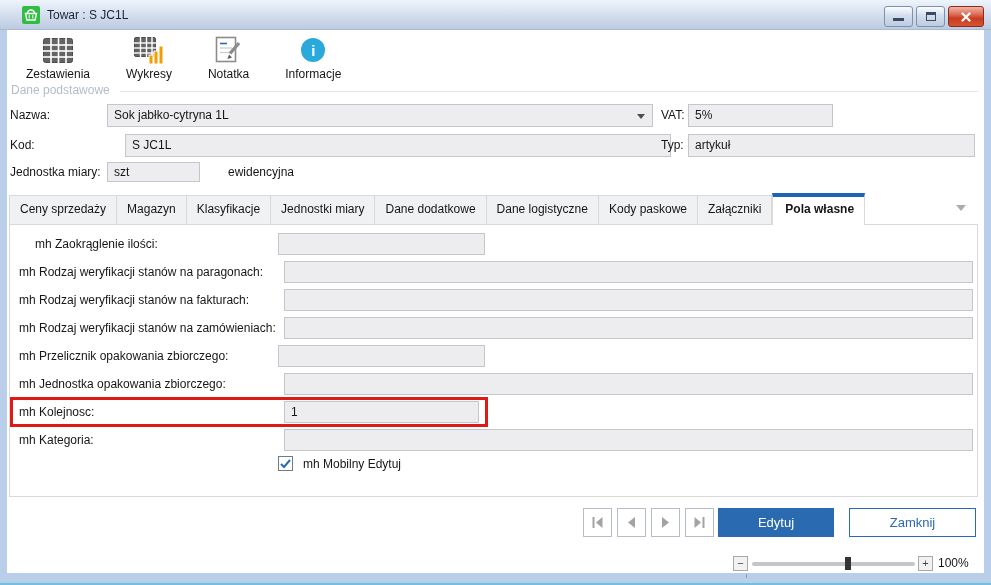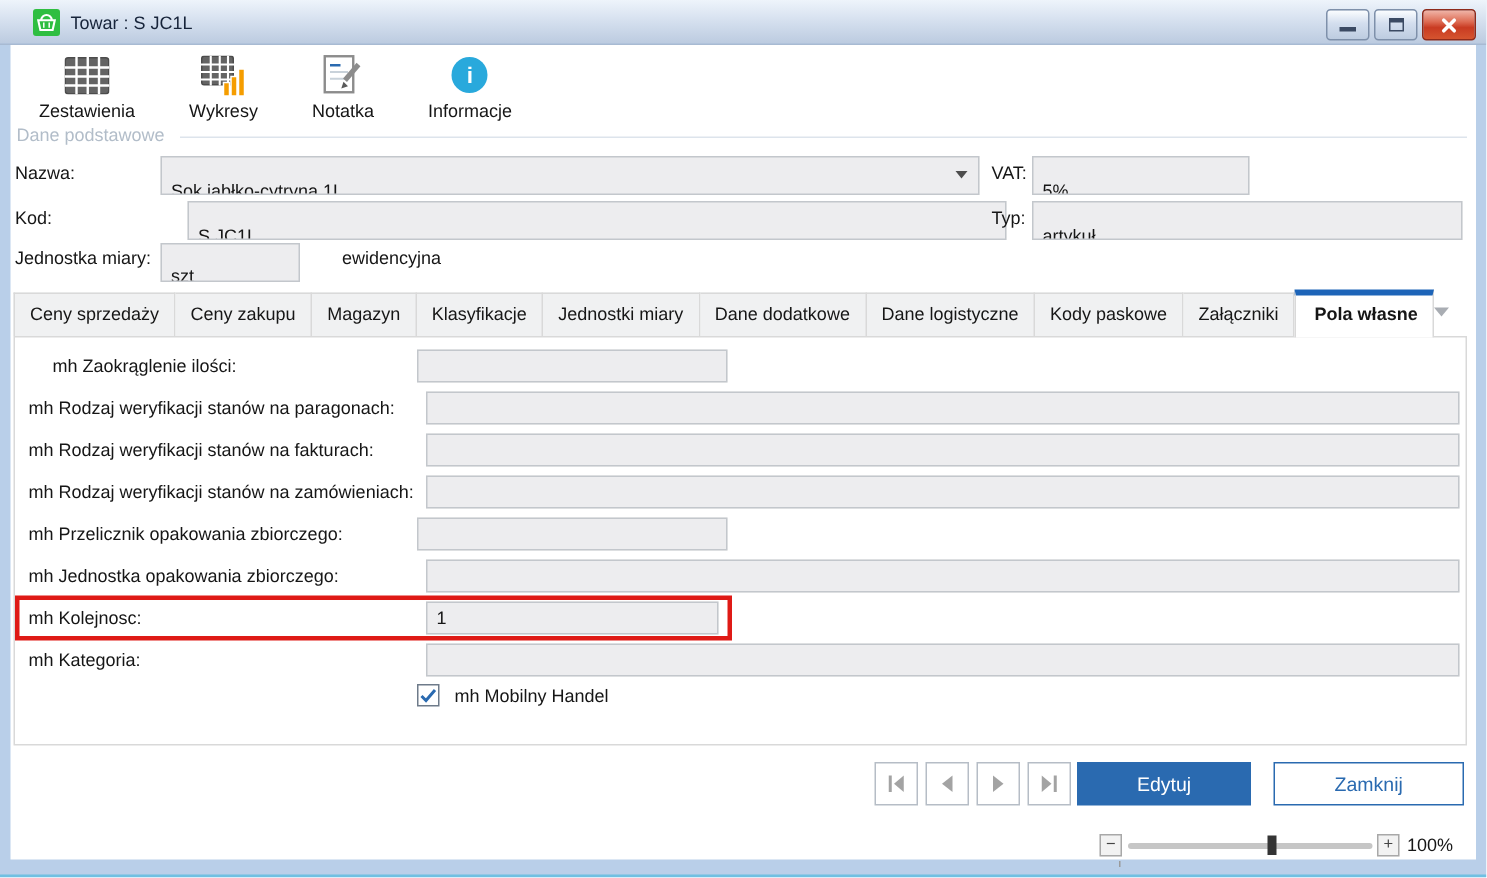--- a/index.html
+++ b/index.html
@@ -31,21 +31,21 @@
   .tool-item .tlabel { font-size:12px; color:#161616; margin-top:1px; white-space:nowrap; }
   .info-circle { width:24px; height:24px; border-radius:50%; background:#29a9dc; color:#fff; font-weight:bold;
     font-size:15px; display:flex; align-items:center; justify-content:center; }
 
   
   .group-title { position:absolute; left:4px; top:53px; font-size:12px; color:#b2bdc9; }
   .group-line { position:absolute; left:113px; top:61px; width:858px; height:1px; background:#dde4ec; }
 
   .lbl { position:absolute; font-size:12px; color:#161616; line-height:23px; white-space:nowrap; }
   .fld { position:absolute; background:#ededef; border:1px solid #c3c7cc; font-size:12px; color:#161616;
-    line-height:21px; padding:12px 6px; white-space:nowrap; overflow:hidden; }
+    line-height:21px; padding:0 6px; white-space:nowrap; overflow:hidden; }
   .fld.combo { padding-right:20px; }
   .combo-arrow { position:absolute; right:7px; top:9px; width:0; height:0;
     border-left:4px solid transparent; border-right:4px solid transparent; border-top:5px solid #4d4d4d; }
 
   
   .tabbar { position:absolute; left:2px; top:162px; width:969px; height:32px; display:flex; align-items:flex-end; white-space:nowrap; }
   .tab { height:29px; line-height:27px; padding:0 10px; background:#f0f1f2; border-top:1px solid #d9d9d9;
     border-right:1px solid #d9d9d9; font-size:12px; color:#161616; cursor:default; }
   .tab:first-child { border-left:1px solid #d9d9d9; }
   .tab.active { height:32px; line-height:25px; background:#fff; font-weight:bold;
@@ -195,21 +195,20 @@
     </div>
 
     <span class="lbl" style="left:3px; top:132px; line-height:20px;">Jednostka miary:</span>
     <div class="fld" style="left:100px; top:132px; width:93px; height:20px; line-height:18px;">
       <span>szt</span>
     </div>
     <span class="lbl" style="left:221px; top:132px; line-height:20px;">ewidencyjna</span>
 
     <div class="tabbar">
       <div class="tab">Ceny sprzedaży</div>
-      <div class="tab">Ceny zakupu</div>
       <div class="tab">Magazyn</div>
       <div class="tab">Klasyfikacje</div>
       <div class="tab">Jednostki miary</div>
       <div class="tab">Dane dodatkowe</div>
       <div class="tab">Dane logistyczne</div>
       <div class="tab">Kody paskowe</div>
       <div class="tab">Załączniki</div>
       <div class="tab active">Pola własne</div>
       <span class="tab-overflow"></span>
     </div>
@@ -240,21 +239,21 @@
 
       <span class="row-lbl" style="top:204px;">mh Kategoria:</span>
       <div class="pfld long" style="top:204px;"><span></span></div>
 
       <div class="chk-row">
         <span class="chk-box">
           <svg width="11" height="10" viewBox="0 0 11 10">
             <polyline points="1,5 4,8 10,1" stroke="#2a6ab0" stroke-width="2" fill="none"></polyline>
           </svg>
         </span>
-        <span class="chk-lbl">mh Mobilny Handel</span>
+        <span class="chk-lbl">mh Mobilny Edytuj</span>
       </div>
     </div>
 
     <div class="navbtn" style="left:576px;">
       <svg width="13" height="13" viewBox="0 0 13 13">
         <rect x="1.5" y="1" width="2" height="11" fill="#a3a3a3"></rect>
           <path d="M11.5 1 L5 6.5 L11.5 12 Z" fill="#a3a3a3"></path>
       </svg>
     </div>
     <div class="navbtn" style="left:610px;">

